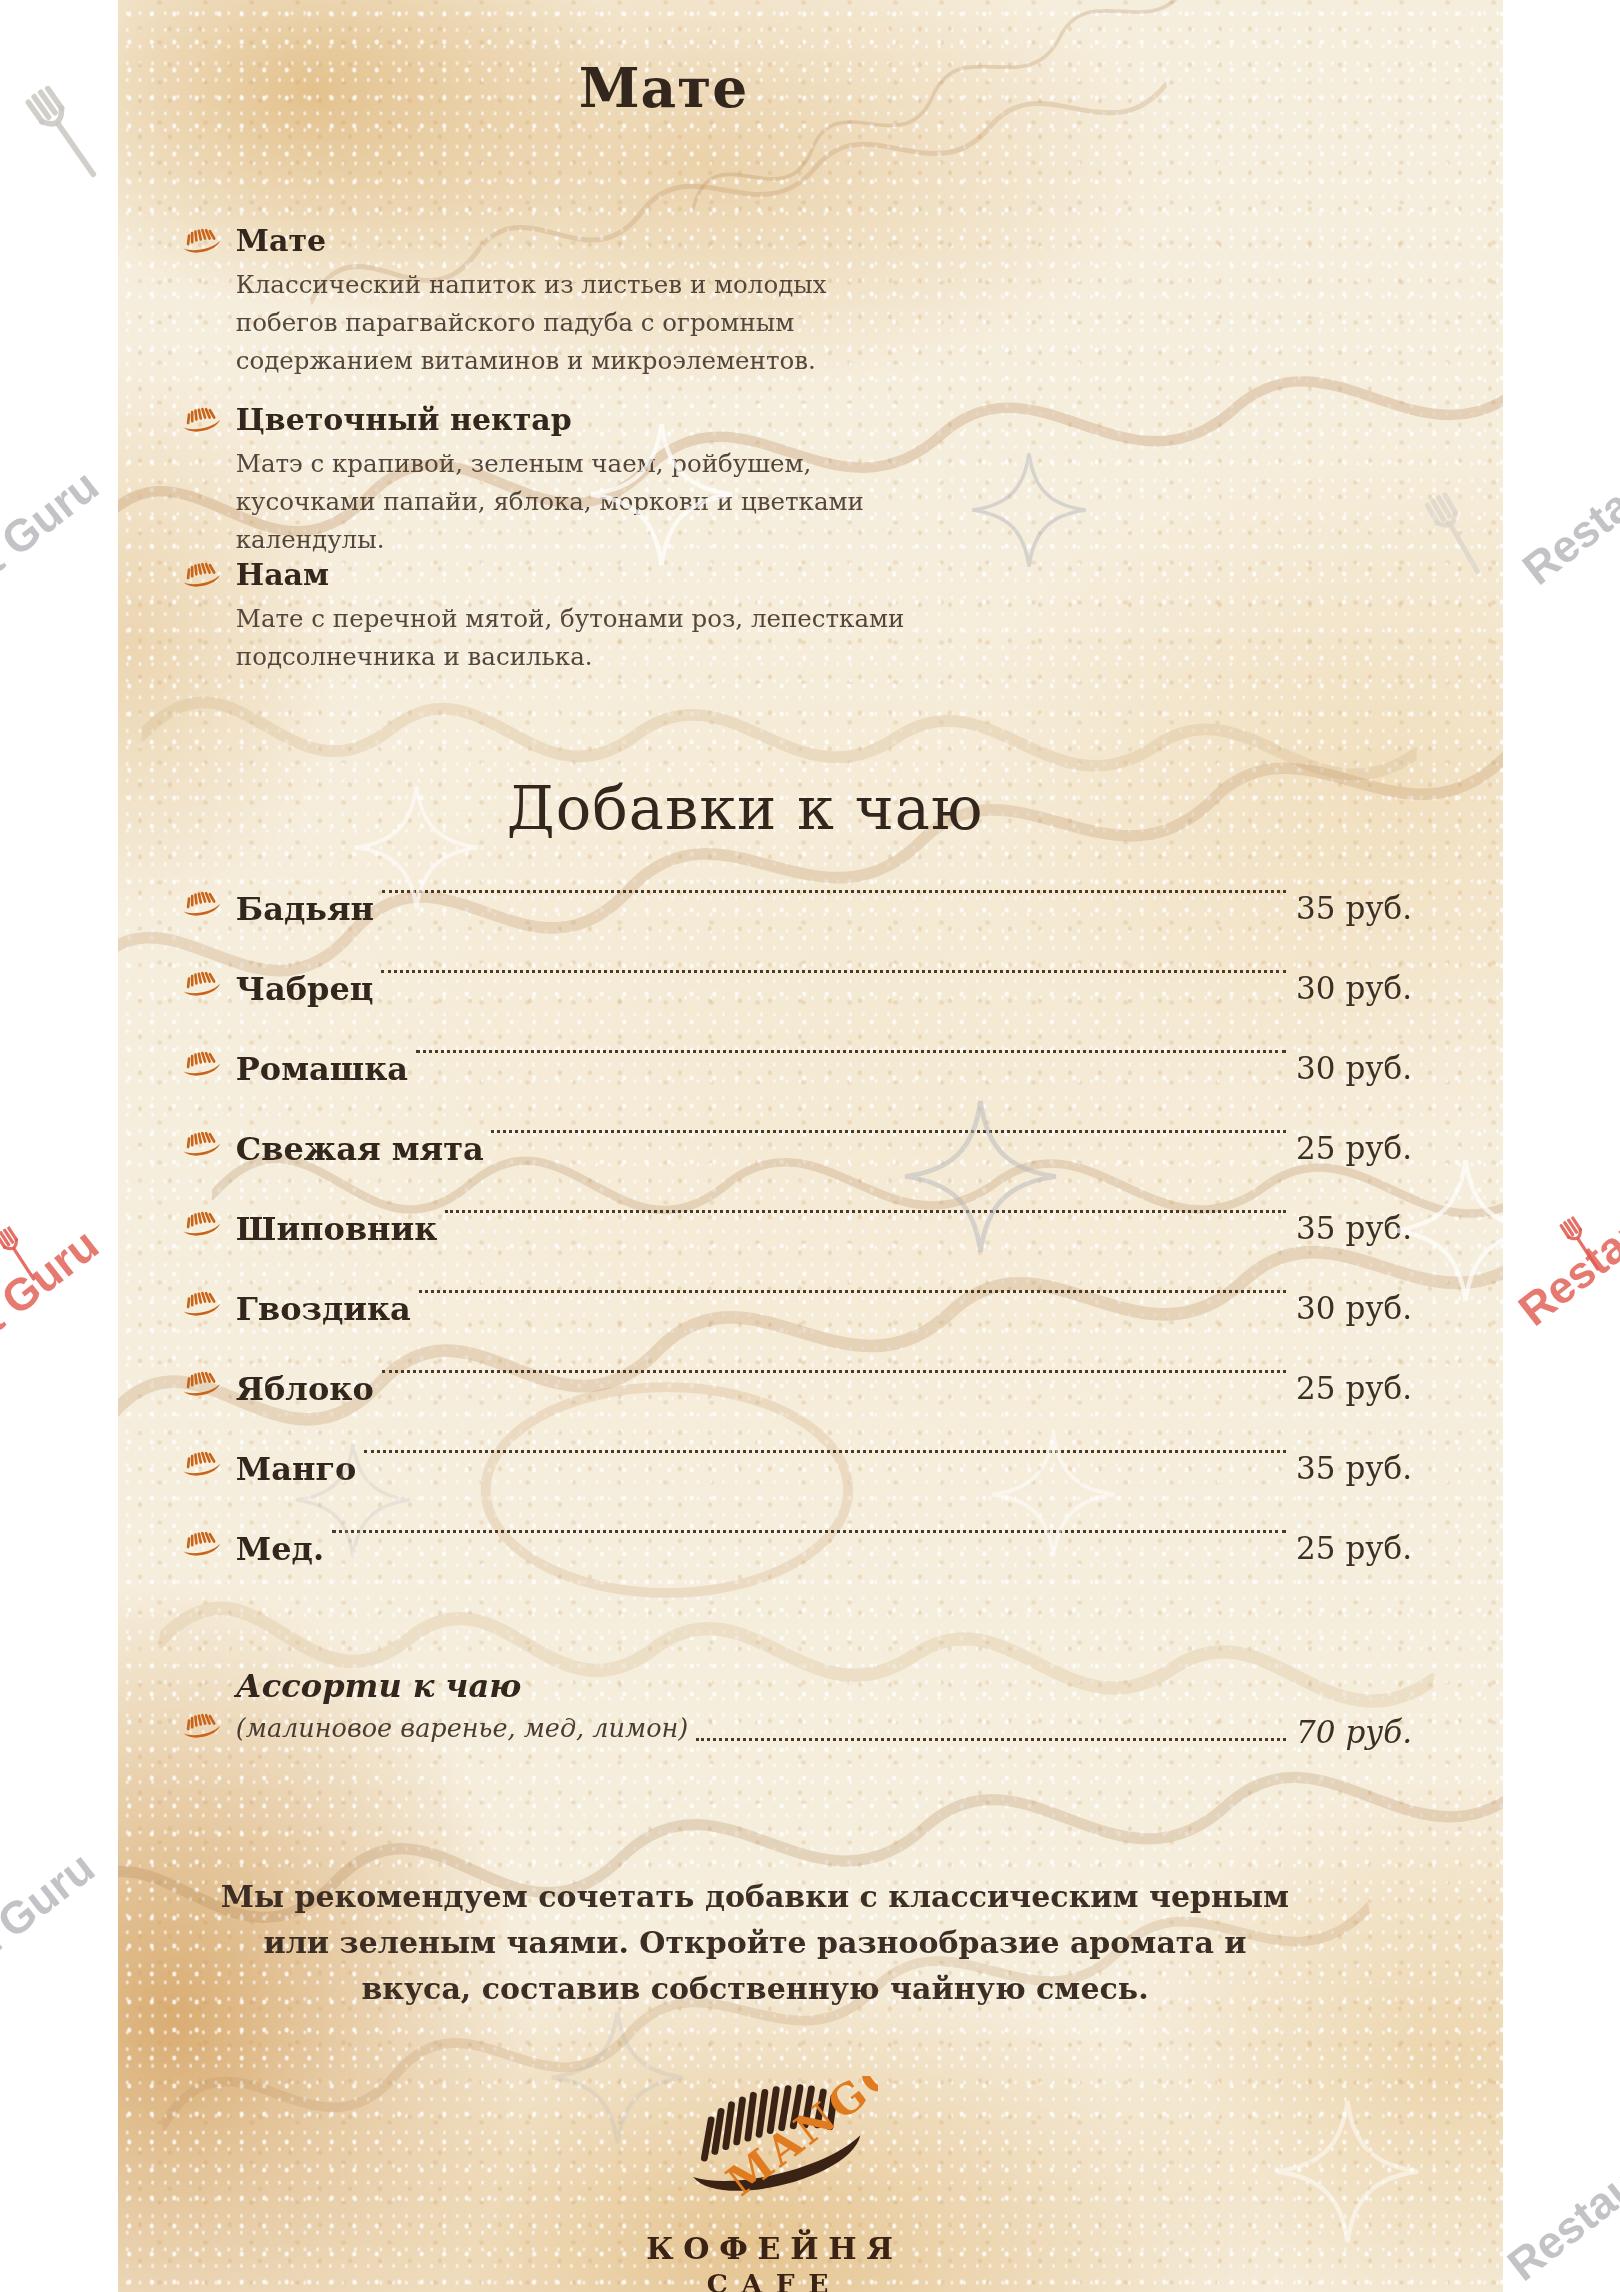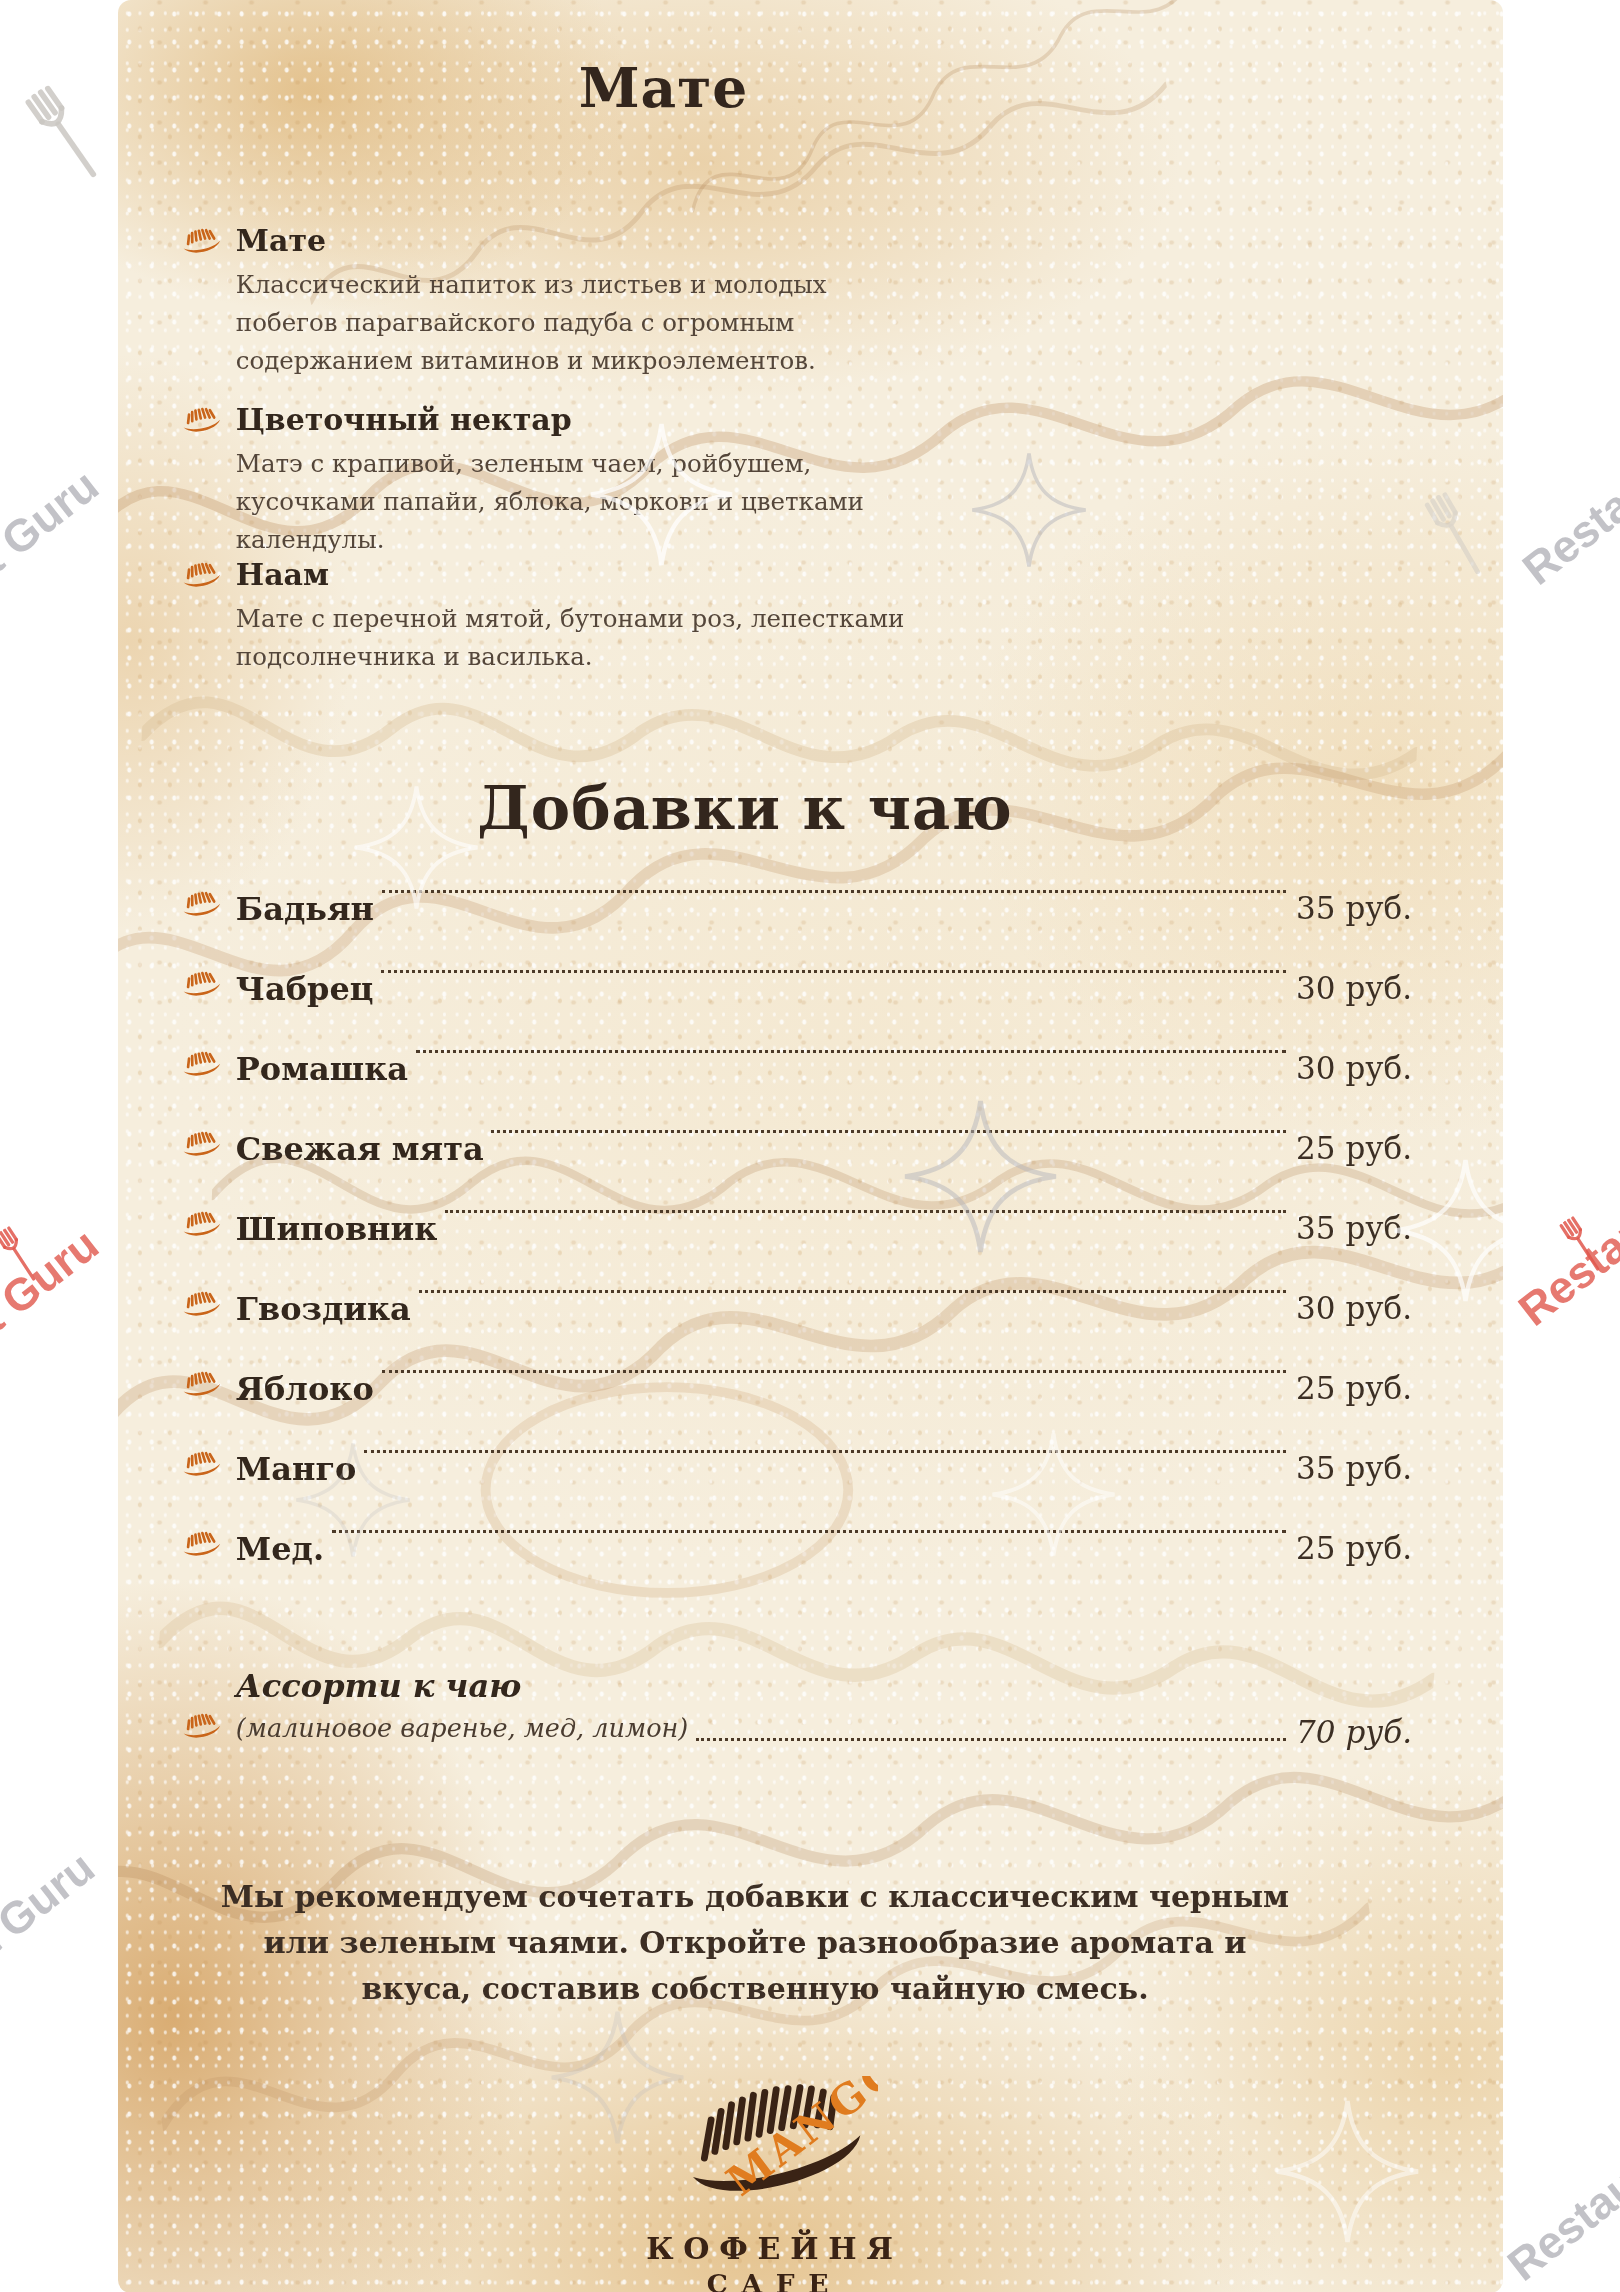--- a/index.html
+++ b/index.html
@@ -13,21 +13,20 @@
     background:
       radial-gradient(ellipse 451px 314px at 14% 4%, rgba(224,186,128,.85), rgba(224,186,128,0) 70%),
       radial-gradient(ellipse 686px 343px at 42% 7%, rgba(228,194,142,.65), rgba(228,194,142,0) 70%),
       radial-gradient(ellipse 314px 412px at 1% 28%, rgba(226,188,132,.5), rgba(226,188,132,0) 70%),
       radial-gradient(ellipse 608px 510px at 92% 34%, rgba(236,208,160,.5), rgba(236,208,160,0) 70%),
       radial-gradient(ellipse 510px 627px at 4% 88%, rgba(210,156,88,.8), rgba(210,156,88,0) 70%),
       radial-gradient(ellipse 725px 412px at 46% 98%, rgba(222,178,112,.7), rgba(222,178,112,0) 72%),
       radial-gradient(ellipse 490px 431px at 96% 90%, rgba(230,196,140,.6), rgba(230,196,140,0) 70%),
       radial-gradient(ellipse 882px 686px at 55% 45%, rgba(244,232,208,.9), rgba(244,232,208,0) 80%),
       #f6eedd;
-    border-radius: 13px;
   }
   .page::before{ 
     content:"";position:absolute;inset:0;z-index:1;pointer-events:none;opacity:.9;
     background-image:
       radial-gradient(rgba(255,255,255,.9) 1.5px, rgba(255,255,255,0) 2.5px),
       radial-gradient(rgba(205,160,100,.30) 1.5px, rgba(205,160,100,0) 2.5px),
       radial-gradient(rgba(255,255,255,.7) 1px, rgba(255,255,255,0) 2px),
       radial-gradient(rgba(190,140,80,.22) 2px, rgba(190,140,80,0) 2.9px);
     background-size:22.5px 28px, 30px 36px, 12.7px 16.7px, 46px 40px;
     background-position:0 0, 6.9px 10.8px, 2.9px 4.9px, 18.6px 22.5px;
@@ -42,21 +41,21 @@
   .m-subtitle{position:absolute;top:125px;left:0;right:294px;text-align:center;
     font-size:28px;font-weight:bold;color:#3a2d22;}
 
   .mate-item{position:absolute;left:61px;right:91px;display:flex;}
   .mate-item .bean{flex:0 0 45px;margin:5.9px 11.8px 0 0;}
   .mate-item .mi-name{font-size:30px;font-weight:bold;color:#33271d;line-height:39px;}
   .mate-item .mi-desc{font-size:24.5px;color:#54463a;line-height:38px;max-width:686px;margin-top:5.9px;}
   .mate-item-1{top:221px;} .mate-item-2{top:400px;} .mate-item-3{top:555px;}
 
   .section-title{position:absolute;top:774px;left:0;right:131px;text-align:center;
-    font-size:59px;font-weight:bold;color:#33261d;letter-spacing:1px;}
+    font-size:59px;font-weight:normal;color:#33261d;letter-spacing:1px;}
 
   .addons{position:absolute;top:890px;left:61px;right:91px;}
   .addon-row{display:flex;align-items:flex-start;height:80px;padding-bottom:9.8px;box-sizing:border-box;}
   .addon-row .bean{flex:0 0 45px;margin:0 11.8px 2px 0;}
   .a-name{font-size:32px;font-weight:bold;color:#33271d;white-space:nowrap;}
   .dots{flex:1 1 auto;border-bottom:3.9px dotted #4c3a28;margin:0 9.8px 8.8px 7.8px;min-width:39px;}
   .a-price{font-size:31px;color:#3c2f24;white-space:nowrap;}
   .addon-row-assorti{display:flex;margin-top:57px;height:auto;align-items:flex-end;font-style:italic;}
   .addon-row-assorti .bean{margin-top:7.8px;}
   .assorti-body{flex:1 1 auto;display:flex;flex-direction:column;}

